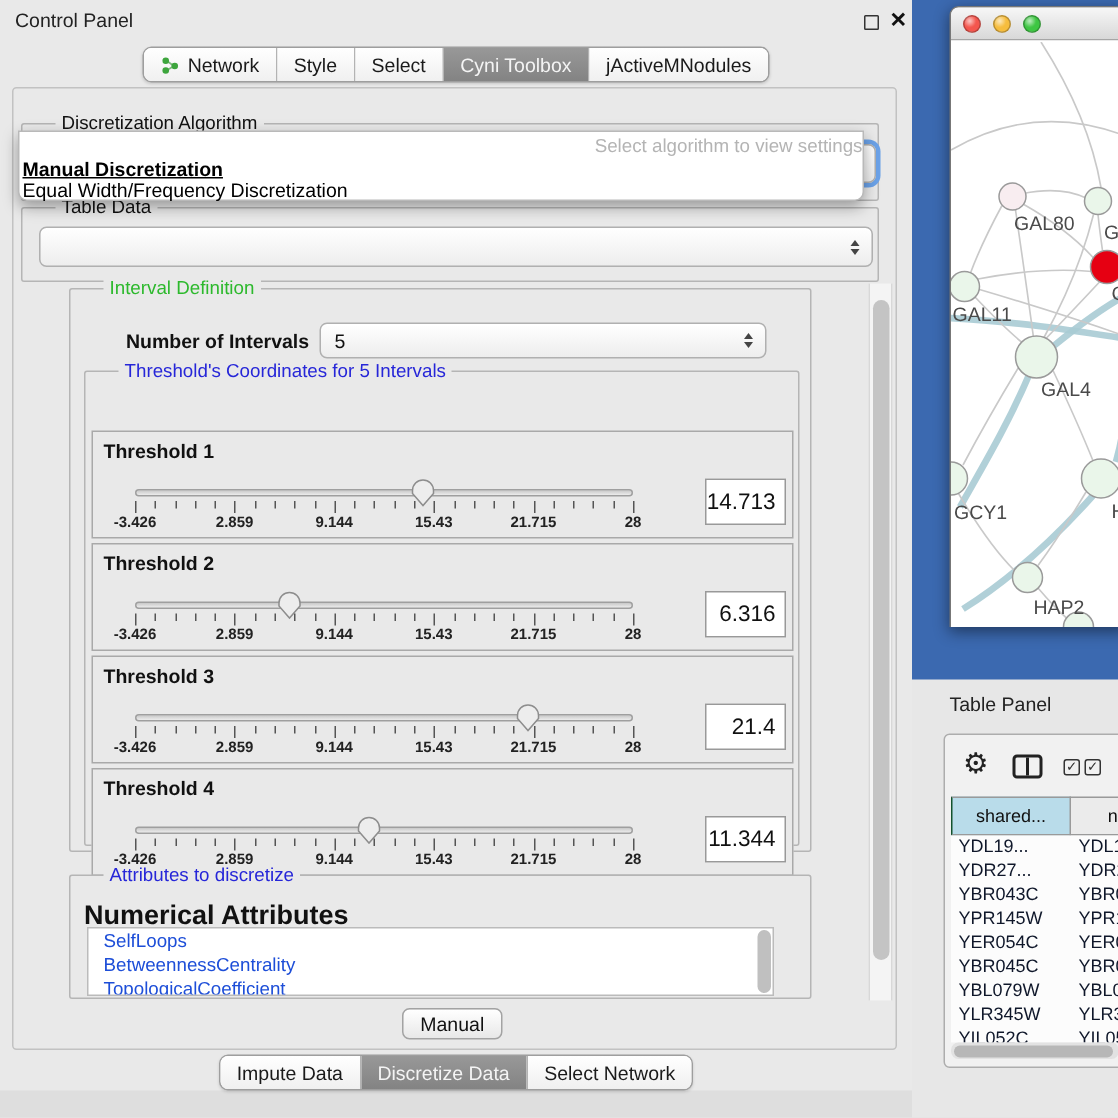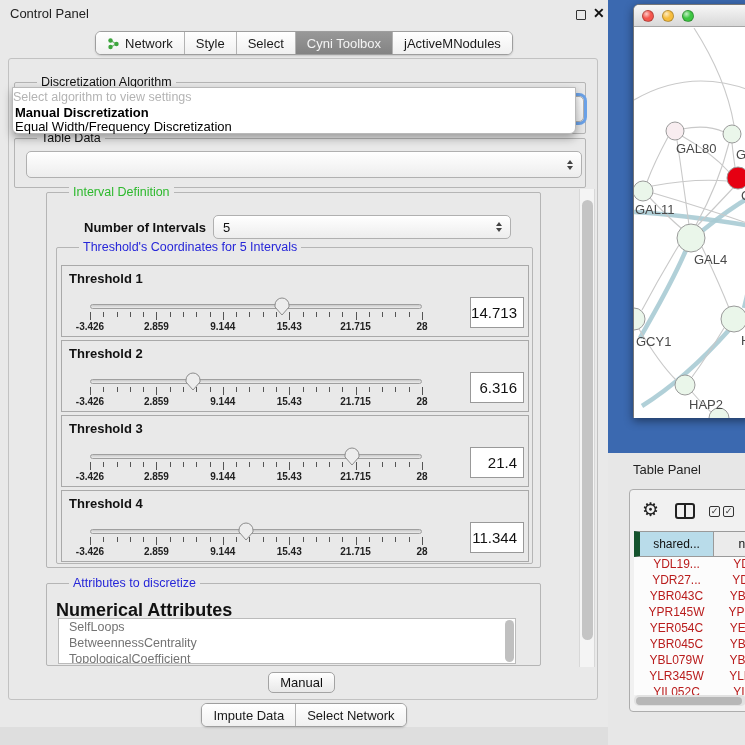--- a/index.html
+++ b/index.html
@@ -43,51 +43,51 @@
              border-bottom:4.5px solid #444; }
   .spin-down { width:0; height:0; border-left:3.5px solid transparent; border-right:3.5px solid transparent;
                border-top:4.5px solid #444; }
 
   #g-disc { left:14px; top:82px; width:572px; height:52px; }
   #combo-disc { left:26px; top:96px; width:558px; height:26px;
                 box-shadow:0 0 0 3px #6ba2e8; }
   #algo-popup { left:12px; top:87px; width:564px; height:47px; background:#fff;
                 border:1px solid #b9b9b9; border-radius:0 0 6px 6px;
                 box-shadow:0 4px 10px rgba(0,0,0,.35); z-index:30; }
-  #algo-hint { position:absolute; top:2px; width:100%; text-align:left;
+  #algo-hint { position:absolute; top:2px; width:100%; text-align:right;
                font-size:12.5px; color:#b4b4b4; }
   .algo-item { position:absolute; left:2px; font-size:13px; color:#000; white-space:nowrap; }
 
   #g-table { left:14px; top:138px; width:572px; height:50px; }
   #combo-table { left:26px; top:151px; width:556px; height:27px; }
 
   #g-interval { left:46px; top:192px; width:495px; height:376px; }
   #noi-label { left:84px; top:220px; font-size:13px; font-weight:bold; color:#111; }
   #noi-combo { left:213px; top:215px; width:298px; height:24px; }
   #g-thresh { left:56px; top:247px; width:477px; height:317px; }
 
   .th-panel { position:absolute; left:61px; width:468px; height:72px;
-              border:1px solid #a9a9a9; background:#e9e9e9; }
+              border:1px solid #a9a9a9; background:#e9e9e9;margin-top:22px; }
   .th-title { position:absolute; left:7px; top:5px; font-size:13px; font-weight:bold; color:#111; }
   .th-track { position:absolute; left:28px; top:38px; width:332px; height:5px;
               background:linear-gradient(#c9c9c9,#ececec); border:1px solid #9f9f9f;
               border-radius:3px; }
   .th-thumb { position:absolute; top:31px; width:16px; height:19px; }
   .tick { position:absolute; width:1px; background:#555; }
   .tick-label { position:absolute; transform:translateX(-50%); font-size:10px;
                 font-weight:bold; color:#222; white-space:nowrap; }
   .th-value { position:absolute; left:408px; top:31px; width:54px; height:31px;
               background:#fff; border:1px solid #999; font-size:15px; color:#111;
               text-align:right; line-height:29px; padding-right:6px; }
 
   #g-attrs { left:46px; top:583px; width:495px; height:83px; }
   #num-attrs-label { left:56px; top:600px; font-size:18px; font-weight:bold; color:#111; }
   #attr-list { left:58px; top:618px; width:458px; height:46px; background:#fff;
                border:1px solid #bbb; overflow:hidden; }
-  .attr-item { font-size:12.5px; color:#737373; padding:1px 0 1px 10px; white-space:nowrap; }
+  .attr-item { font-size:12.5px; color:#1d4ed8; padding:1px 0 1px 10px; white-space:nowrap; }
   #attr-scroll { left:505px; top:620px; width:9px; height:42px; background:#c0c0c0; border-radius:5px; }
 
   #main-scroll { left:579px; top:189px; width:16px; height:478px; background:#f4f4f4;
                  border-left:1px solid #d8d8d8; border-right:1px solid #d8d8d8; }
   #main-scroll-thumb { left:2px; top:11px; width:11px; height:440px; background:#c4c4c4; border-radius:6px; }
 
   #apply-btn { left:268px; top:672px; width:67px; height:21px; border:1px solid #a3a3a3;
                border-radius:5px; background:linear-gradient(#ffffff,#e8e8e8);
                font-size:13px; color:#111; text-align:center; line-height:19px; }
   #cp-footer { left:0; top:727px; width:608px; height:18px; background:#dedede; }
@@ -110,25 +110,25 @@
             border:1px solid #adadad; border-radius:4px 0 0 4px; }
   #gear-icon { left:12px; top:8px; font-size:19px; color:#222;
                font-family:"DejaVu Sans", sans-serif; }
   #split-icon { left:45px; top:13px; width:20px; height:16px; border:2px solid #222; border-radius:3px; }
   #split-icon::after { content:""; position:absolute; left:7px; top:0; width:2px; height:12px; background:#222; }
   .chk-icon { position:absolute; top:16px; width:11px; height:11px; border:1.5px solid #333;
               border-radius:2px; font-size:9px; line-height:9px; text-align:center; color:#333; }
   #tbl-header { position:absolute; left:4px; top:41px; height:26px; display:flex; }
   .tbl-hcell { height:26px; border:1px solid #9a9a9a; border-left:none; font-size:12px;
                color:#111; display:flex; align-items:center; justify-content:center; }
-  .tbl-hcell:first-child { border-left:6px solid #14532d; }
+  .tbl-hcell:first-child { border-left:1px solid #14532d; }
   #tbl-rows { position:absolute; left:4px; top:67px; width:200px; height:138px;
               background:#fcfcfc; overflow:hidden; }
   .tbl-row { display:flex; height:16px; }
-  .tbl-cell { font-size:12px; color:#b91c1c; white-space:nowrap; overflow:hidden; padding-left:5px;text-align:center; }
+  .tbl-cell { font-size:12px; color:#0f172a; white-space:nowrap; overflow:hidden; padding-left:5px; }
   #tbl-hscroll { position:absolute; left:4px; top:205px; width:112px; height:11px;
                  background:#e2e2e2; border-radius:5px; }
   #tbl-hthumb { position:absolute; left:2px; top:1.5px; width:106px; height:8px;
                 background:#b7b7b7; border-radius:4px; }
 </style>
 </head>
 <body>
 
 <div id="control-panel" class="abs">
   <div id="cp-titlebar" class="abs">
@@ -160,21 +160,21 @@
   </div>
   <div id="combo-disc" class="abs combo">
     <span class="spinners">
       <span class="spin-up"></span>
         <span class="spin-down"></span>
       </span>
   </div>
 
   <div id="algo-popup" class="abs">
     <div id="algo-hint">Select algorithm to view settings</div>
-  <div class="algo-item" style="top: 17px; font-weight: bold;">Manual Discretization</div>
+  <div class="algo-item" style="top: 17px; font-weight: bold; text-decoration: underline;">Manual Discretization</div>
       <div class="algo-item" style="top: 31px;">Equal Width/Frequency Discretization</div>
     </div>
 
   <div id="g-table" class="abs group">
     <span class="group-label">Table Data</span>
   </div>
   <div id="combo-table" class="abs combo">
     <span class="spinners">
       <span class="spin-up"></span>
         <span class="spin-down"></span>
@@ -372,20 +372,21 @@
   <div id="main-scroll" class="abs">
     <div id="main-scroll-thumb" class="abs"></div>
   </div>
 
   <div id="apply-btn" class="abs">Manual</div>
 
   <div id="cp-footer" class="abs"></div>
   <div id="bottom-tabs" class="abs">
       <div class="seg-tabs">
         <div class="seg-tab">Impute Data</div>
+        <div class="seg-tab sel">Discretize Data</div>
         <div class="seg-tab">Select Network</div>
       </div>
     </div>
 </div>
 
 <div id="desktop" class="abs" style="background: rgb(59, 105, 176);"></div>
 <div id="net-window" class="abs">
   <div id="net-titlebar" class="abs">
     <span class="light abs" id="light-red" style="left: 8px; background: radial-gradient(circle at 35% 30%, rgba(255, 255, 255, 0.69), transparent 45%), rgb(244, 86, 78); border: 1px solid rgba(0, 0, 0, 0.25);"></span>
     <span class="light abs" id="light-yellow" style="left: 28px; background: radial-gradient(circle at 35% 30%, rgba(255, 255, 255, 0.69), transparent 45%), rgb(246, 189, 62); border: 1px solid rgba(0, 0, 0, 0.25);"></span>

